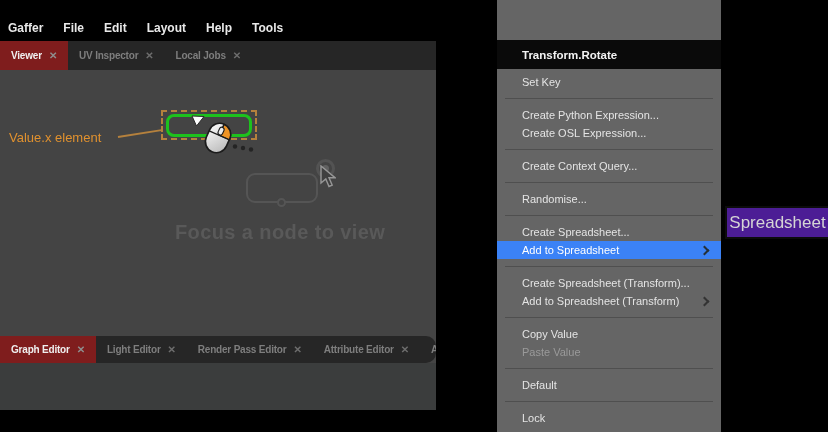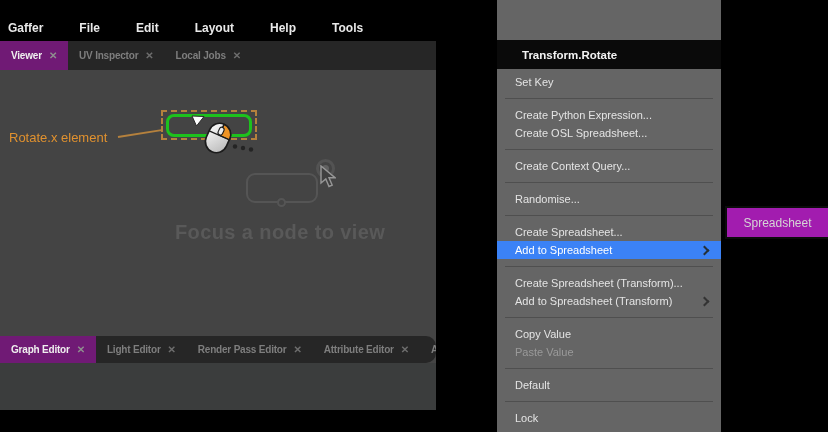--- a/index.html
+++ b/index.html
@@ -9,29 +9,29 @@
     font-family:"Liberation Sans", sans-serif;
     position:relative;
     overflow:hidden;
   }
   .abs { position:absolute; }
 
   
   .window { position:absolute; left:0; top:0; width:436px; height:410px; background:#444; overflow:hidden; }
 
   .menubar { position:absolute; left:0; top:0; width:100%; height:41px; background:#000;
-             display:flex; align-items:flex-end; padding:8px 0 6px 8px; gap:36px; }
+             display:flex; align-items:flex-end; padding:8px 0 6px 8px; gap:20px; }
   .menubar-item { color:#e9e9e9; font-size:12px; font-weight:bold; cursor:default; }
 
   .tabstrip { position:absolute; left:0; width:100%; background:#262626; display:flex; align-items:stretch; }
   .tabstrip.top { top:41px; height:29px; }
   .tabstrip.bottom { top:336px; height:27px;border-radius:10px; }
   .tab { display:flex; align-items:center; gap:7px; padding:0 11px; font-size:10px; font-weight:bold;
          color:#7e7e7e; white-space:nowrap; letter-spacing:-0.2px; }
-  .tab.active { background:#701a75; color:#efefef; }
+  .tab.active { background:#7f1d1d; color:#efefef; }
   .tab .close { color:#6d6d6d; font-size:10px; font-weight:bold; }
   .tab.active .close { color:#8f8f8f; }
 
   .viewer { position:absolute; left:0; top:70px; width:100%; height:266px; background:#444; }
   .bottom-panel { position:absolute; left:0; top:363px; width:100%; height:47px; background:#3b3d3d; }
 
   
   .annotation-label { left:9px; top:130px; color:#e0912f; font-size:13px; white-space:nowrap; }
   .annotation-line { left:118px; top:136px; width:44px; height:2px; background:#b5813d;
                      transform:rotate(-9deg); transform-origin:left center; }
@@ -46,35 +46,35 @@
   .focus-dot { left:322px; top:165px; width:7px; height:7px; background:#616161; border-radius:50%; }
 
   .viewer-placeholder { left:175px; top:221px; font-size:20px; font-weight:bold; color:#595959;
                         letter-spacing:0.4px; white-space:nowrap; }
 
   
   .context-menu { position:absolute; left:497px; top:0; width:224px; background:#656565; padding-bottom:25px; }
   .menu-header { height:29px; background:#0a0a0a; color:#f2f2f2; font-weight:bold; font-size:11.5px;
                  display:flex; align-items:center; padding-left:25px;margin-top:40px; }
   .menu-body { padding-top:4px; }
-  .menu-item { height:18px; display:flex; align-items:center; padding:0 10px 0 18px;
+  .menu-item { height:18px; display:flex; align-items:center; padding:0 10px 0 25px;
                font-size:11px; color:#e4e4e4; }
   .menu-item .label { flex:1; white-space:nowrap; }
   .menu-item.highlighted { background:#3b82f6; color:#fff; }
   .menu-item.disabled { color:#9a9a9a;align-items:center; }
   .menu-item .shortcut { margin-right:20px; }
   .chevron { width:7px; height:7px; border-top:2.5px solid #333; border-right:2.5px solid #333;
              transform:rotate(45deg); margin-right:3px; flex:none; }
   .menu-item.highlighted .chevron { border-color:#24303a; }
   .menu-sep { height:1px; background:#4f4f4f; margin:7px 8px; }
 
   
-  .submenu { position:absolute; left:725px; top:206px; width:103px; height:33px; background:#a21caf;
+  .submenu { position:absolute; left:725px; top:206px; width:103px; height:33px; background:#4c1d95;
              border:2px solid #0c0c0c; border-right:none; display:flex; align-items:center;
-             justify-content:center; color:#d5d5d5; font-size:12px;text-align:center; }
+             justify-content:center; color:#d5d5d5; font-size:17px;text-align:center; }
 </style>
 </head>
 <body>
 
 <div class="window">
 
   <div class="menubar">
     <span class="menubar-item">Gaffer</span>
     <span class="menubar-item">File</span>
     <span class="menubar-item">Edit</span>
@@ -93,21 +93,21 @@
       <span class="close">✕</span>
     </div>
     <div class="tab">
       <span>Local Jobs</span>
       <span class="close">✕</span>
     </div>
   </div>
 
   <div class="viewer"></div>
 
-  <div class="abs annotation-label">Rotate.x element</div>
+  <div class="abs annotation-label">Value.x element</div>
   <div class="abs annotation-line"></div>
   <div class="abs dashed-box"></div>
   <div class="abs green-field"></div>
 
   <svg class="abs" style="left:191px; top:115px;" width="15" height="13" viewBox="0 0 15 13">
     <path d="M1,1 L13,1.5 L5.5,11 Z" fill="#ffffff" stroke="#2a2a2a" stroke-width="1"></path>
   </svg>
 
   <svg class="abs" style="left:196px; top:118px;" width="44" height="44" viewBox="0 0 44 44">
     <defs>
@@ -173,21 +173,21 @@
 
     <div class="menu-item">
       <span class="label">Set Key</span>
     </div>
     <div class="menu-sep"></div>
 
     <div class="menu-item">
       <span class="label">Create Python Expression...</span>
     </div>
     <div class="menu-item">
-      <span class="label">Create OSL Spreadsheet...</span>
+      <span class="label">Create OSL Expression...</span>
     </div>
     <div class="menu-sep"></div>
 
     <div class="menu-item">
       <span class="label">Create Context Query...</span>
     </div>
     <div class="menu-sep"></div>
 
     <div class="menu-item">
       <span class="label">Randomise...</span>

